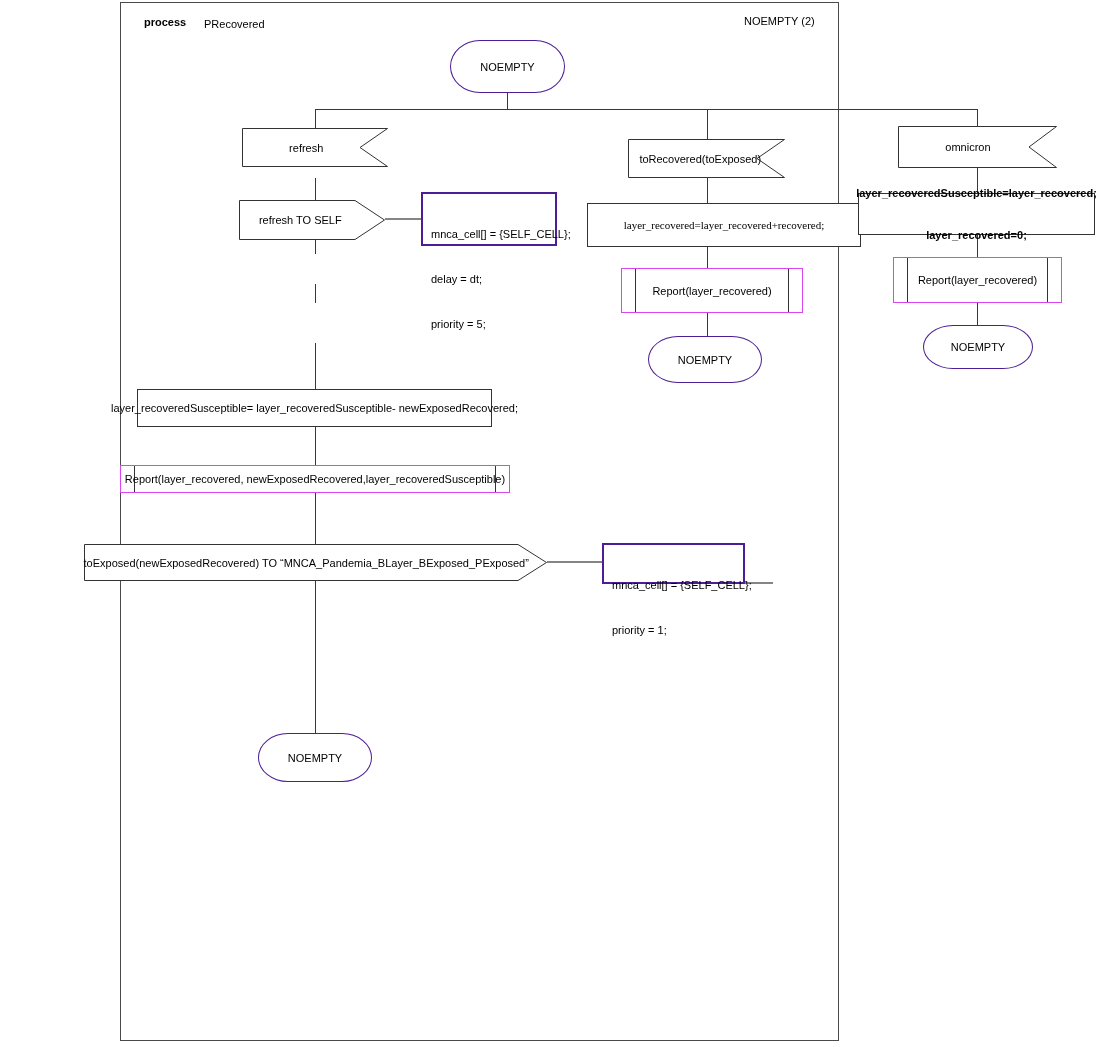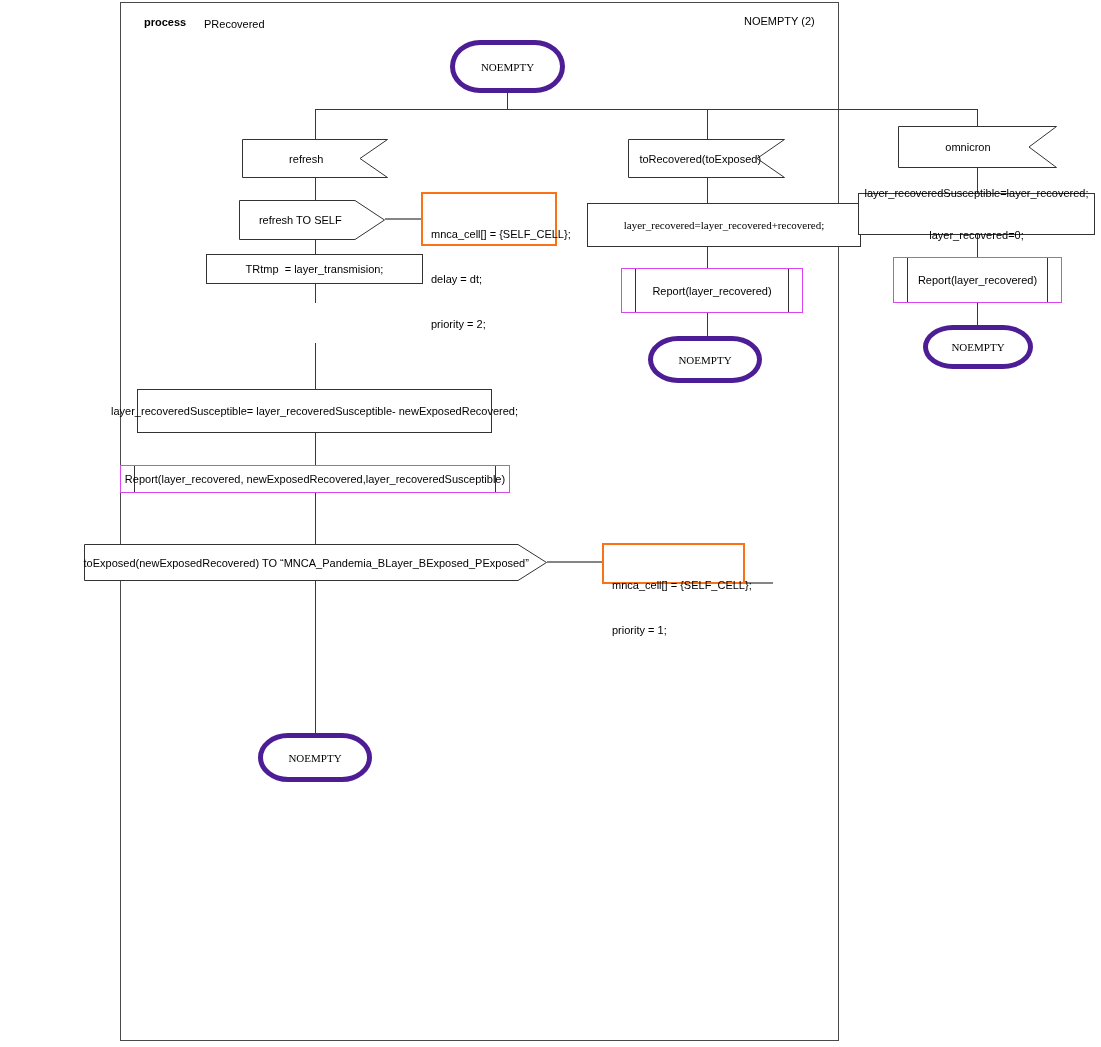--- a/index.html
+++ b/index.html
@@ -7,33 +7,33 @@
   #canvas { position:relative; width:1101px; height:1047px; background:#fff; overflow:hidden; }
   .frame { position:absolute; border:1px solid #4a4a4a; background:transparent; }
 
   .vline { position:absolute; width:1px; background:#383838; }
   .hline { position:absolute; height:1px; background:#383838; }
   .cline { position:absolute; height:2px; background:#858585; }
 
   .node  { position:absolute; box-sizing:border-box; }
   .task  { border:1px solid #333; background:#fff; }
   .task.transparent { background:transparent; }
-  .state { border:5px solid #4c1d95; background:#fff; border-radius:30px / 50%;font-family:Liberation Serif, serif; }
+  .state { border:1px solid #4c1d95; background:#fff; border-radius:30px / 50%; }
   .proc  { border:1px solid #d946ef; background:#fff; }
   .proc .inner-l, .proc .inner-r { position:absolute; top:0; bottom:0; width:1px; background:#333; }
   .proc .inner-l { left:13px; }
   .proc .inner-r { right:13px; }
 
   .sigshape { position:absolute; }
   .sigshape svg { position:absolute; left:0; top:0; }
 
   .label { position:absolute; left:50%; top:50%; transform:translate(-50%,-50%); white-space:pre; }
-  .label-stack { position:absolute; left:50%; top:50%; transform:translate(-50%,-50%); text-align:center; white-space:pre; line-height:14px; }
+  .label-stack { position:absolute; left:50%; top:50%; transform:translate(-50%,-50%); text-align:center; white-space:pre; line-height:14px;font-weight:bold; }
 
-  .comment { position:absolute; box-sizing:border-box; border:2px solid #f97316; background:#fff; padding:3px 0 0 8px; line-height:15px; white-space:pre; }
+  .comment { position:absolute; box-sizing:border-box; border:2px solid #4c1d95; background:#fff; padding:3px 0 0 8px; line-height:15px; white-space:pre; }
 
   .hdr-bold { position:absolute; font-weight:bold; white-space:pre; }
   .hdr      { position:absolute; white-space:pre; }
 </style>
 </head>
 <body>
 
 <div id="canvas">
 
   <div class="frame" style="left:120px; top:2px; width:717px; height:1037px;"></div>
@@ -65,46 +65,43 @@
   <div class="vline" style="left:977px; top:303px; height:22px;"></div>
 
   <div class="cline" style="left:385px; top:218px; width:36px;"></div>
   <div class="cline" style="left:547px; top:561px; width:55px;"></div>
   <div class="cline" style="left:743px; top:582px; width:30px;"></div>
 
   <div class="node state" style="left:450px; top:40px; width:115px; height:53px;">
     <span class="label">NOEMPTY</span>
   </div>
 
-  <div class="sigshape" style="left:242px; top:139px; width:146px; height:39px;">
+  <div class="sigshape" style="left:242px; top:128px; width:146px; height:39px;">
     <svg width="146" height="39">
       <polygon points="0.5,0.5 145.5,0.5 118,19.5 145.5,38.5 0.5,38.5" fill="#ffffff" stroke="#333333" stroke-width="1"></polygon>
     </svg>
     <span class="label" style="left:44%;">refresh</span>
   </div>
 
   <div class="sigshape" style="left:239px; top:200px; width:146px; height:40px;">
     <svg width="146" height="40">
       <polygon points="0.5,0.5 116,0.5 145.5,20 116,39.5 0.5,39.5" fill="#ffffff" stroke="#333333" stroke-width="1"></polygon>
     </svg>
     <span class="label" style="left:42%;">refresh TO SELF</span>
   </div>
 
   <div class="comment" style="left:421px; top:192px; width:136px; height:54px;">
     <div>mnca_cell[] = {SELF_CELL};</div>
     <div>delay = dt;</div>
-    <div>priority = 2;</div>
-  </div>
-
-  <div class="node task" style="left:206px; top:254px; width:217px; height:30px;">
-    <span class="label">TRtmp  = layer_transmision;</span>
+    <div>priority = 5;</div>
   </div>
 
 
-  <div class="node task" style="left:137px; top:389px; width:355px; height:44px;padding-left:16px;">
+
+  <div class="node task" style="left:137px; top:389px; width:355px; height:38px;padding-left:16px;">
     <span class="label">layer_recoveredSusceptible= layer_recoveredSusceptible- newExposedRecovered;</span>
   </div>
 
   <div class="node proc" style="left:120px; top:465px; width:390px; height:28px;">
     <div class="inner-l"></div>
     <div class="inner-r"></div>
     <span class="label">Report(layer_recovered, newExposedRecovered,layer_recoveredSusceptible)</span>
   </div>
 
   <div class="sigshape" style="left:84px; top:544px; width:463px; height:37px;">

